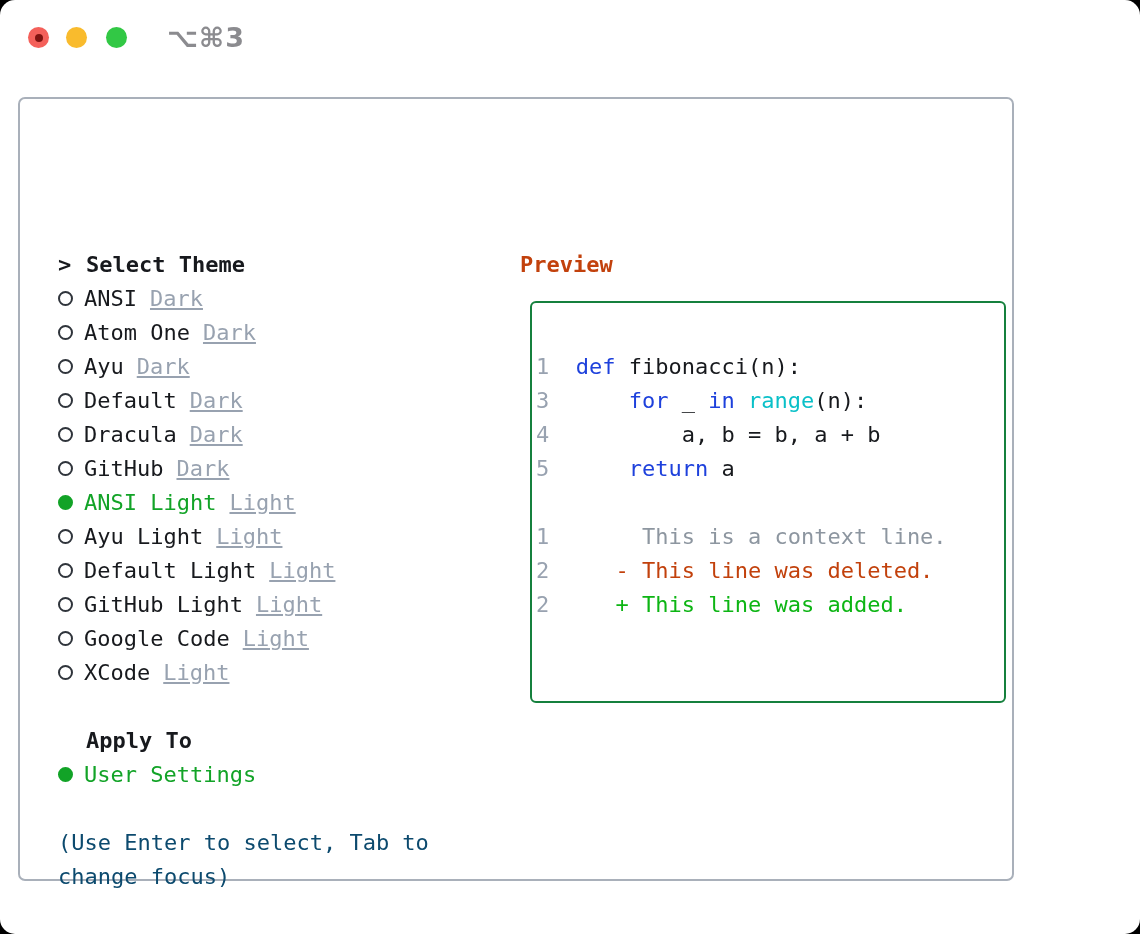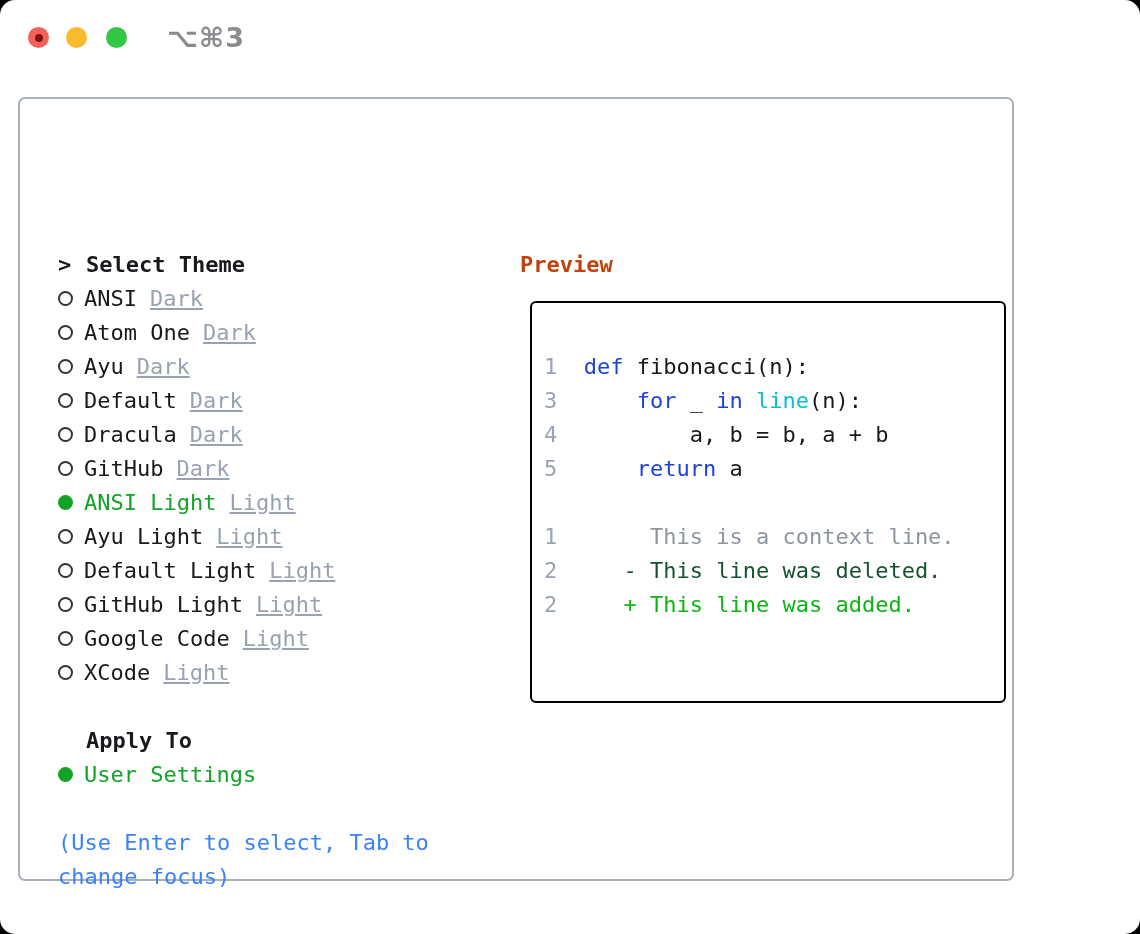--- a/index.html
+++ b/index.html
@@ -60,49 +60,49 @@
     width: 15px; height: 15px;
     border: 2.5px solid #2f343b;
     border-radius: 50%;
     margin-right: 11px;
     flex: 0 0 auto;
   }
   .selected .marker { background: #12a327; border-color: #12a327; }
   .tname { color: #17191d; }
   .selected .tname, .selected .olabel { color: #12a327; }
   .tvariant { color: #98a2b0; margin-left: 13px; text-decoration: underline; }
-  .hint-row { color: #3b82f6; text-align: right; }
+  .hint-row { color: #0c4a6e; text-align: right; }
   
   .preview-label {
     position: absolute; left: 500px; top: 148px;
     height: 34px; display: flex; align-items: center;
     font-size: 22px; font-weight: bold; color: #c2410c;
   }
   .preview-box {
     position: absolute;
     left: 510px; top: 202px;
     width: 476px; height: 402px;
-    border: 2px solid #000000;
+    border: 2px solid #15803d;
     border-radius: 6px;
     background: #fff;
-    padding: 47px 0 0 12px;
+    padding: 47px 0 0 4px;
     overflow: hidden;
   }
   .code-line {
     height: 34px; line-height: 34px;
     font-size: 22px;
     white-space: pre;
   }
   .tok.ln  { color: #98a2b0; }
   .tok.pl  { color: #17191d; }
   .tok.kw  { color: #1e41dc; }
   .tok.fn  { color: #0ac0c8; }
   .tok.lit { color: #18b418; }
   .tok.ctx { color: #8d96a0; }
-  .tok.del { color: #14532d; margin-top: 40px; }
+  .tok.del { color: #c2410c; margin-top: 40px; }
   .tok.add { color: #0db514; }
 </style>
 </head>
 <body>
 
 <div class="window">
 
   <div class="titlebar">
     <span class="tl red">
         <span class="tl-dot"></span>
@@ -148,21 +148,21 @@
 
       <div class="row hint-row">(Use Enter to select, Tab to</div>
       <div class="row hint-row">change focus)</div>
     </div>
 
     <div class="preview-label">Preview</div>
 
     <div class="preview-box">
       <div id="code-lines">
           <div class="code-line"><span class="tok ln">1  </span><span class="tok kw">def</span><span class="tok pl"> fibonacci(n):</span></div>
-          <div class="code-line"><span class="tok ln">3  </span><span class="tok pl">    </span><span class="tok kw">for</span><span class="tok pl"> _ </span><span class="tok kw">in</span><span class="tok pl"> </span><span class="tok fn">line</span><span class="tok pl">(n):</span></div>
+          <div class="code-line"><span class="tok ln">3  </span><span class="tok pl">    </span><span class="tok kw">for</span><span class="tok pl"> _ </span><span class="tok kw">in</span><span class="tok pl"> </span><span class="tok fn">range</span><span class="tok pl">(n):</span></div>
           <div class="code-line"><span class="tok ln">4  </span><span class="tok pl">        a, b = b, a + b</span></div>
           <div class="code-line"><span class="tok ln">5  </span><span class="tok pl">    </span><span class="tok kw">return</span><span class="tok pl"> a</span></div>
           <div class="code-line"></div>
           <div class="code-line"><span class="tok ln">1  </span><span class="tok ctx">     This is a context line.</span></div>
           <div class="code-line"><span class="tok ln">2  </span><span class="tok del">   - This line was deleted.</span></div>
           <div class="code-line"><span class="tok ln">2  </span><span class="tok add">   + This line was added.</span></div>
         </div>
     </div>
 
   </div>

